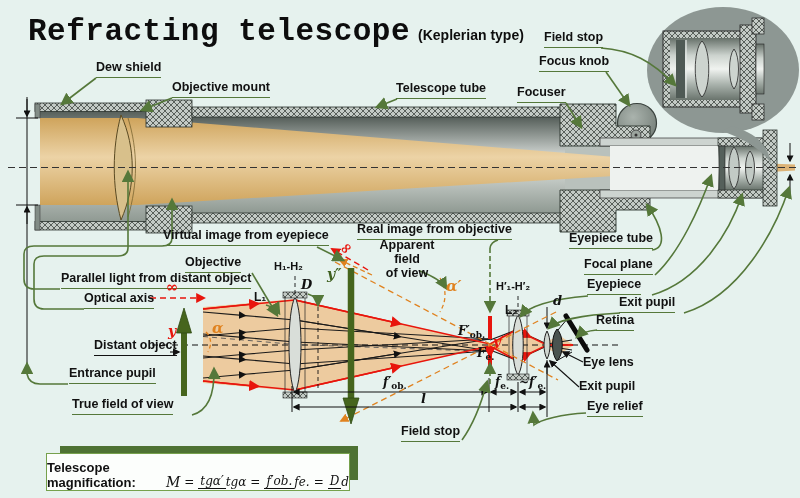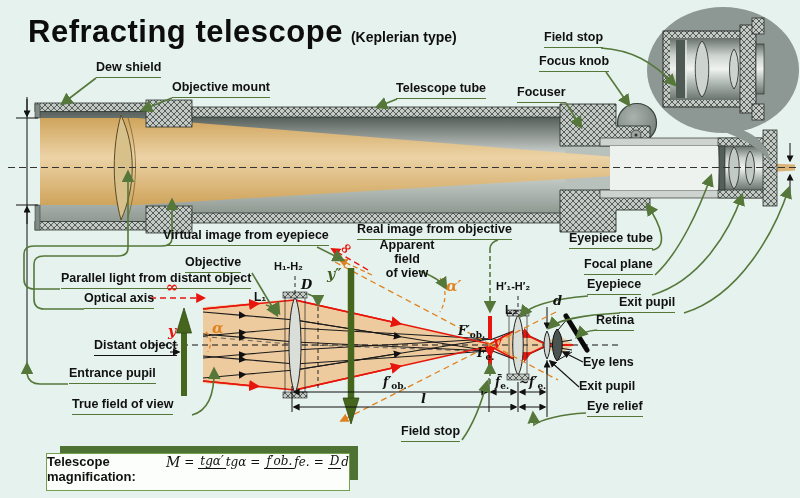--- a/index.html
+++ b/index.html
@@ -3,30 +3,30 @@
 <meta charset="utf-8">
 <style>
   html,body{margin:0;padding:0;}
   #stage{position:relative;width:800px;height:498px;background:#e6f2ee;overflow:hidden;
          font-family:"Liberation Sans",sans-serif;}
   #gfx{position:absolute;left:0;top:0;}
   .lbl{position:absolute;font-size:12.5px;font-weight:bold;color:#111;white-space:nowrap;line-height:1.1;text-align:right;}
   .u{border-bottom:1.6px solid #55783a;padding-bottom:2px;}
   .u-black{border-bottom:1.4px solid #111;padding-bottom:2px;}
   .title{position:absolute;left:28px;top:14px;white-space:nowrap;color:#0d0d0d;}
-  .title .main{font-size:31px;font-weight:bold;letter-spacing:.5px;}
+  .title .main{font-size:31px;font-weight:bold;letter-spacing:.5px;font-family:Liberation Mono, monospace;}
   .title .sub{font-size:14px;font-weight:bold;margin-left:8px;}
   .sym{position:absolute;font-family:"DejaVu Serif",serif;font-style:italic;font-weight:bold;
        font-size:13px;white-space:nowrap;line-height:1;}
   .sym sub{font-size:9px;font-style:normal;}
   .plain{font-family:"Liberation Sans",sans-serif;font-style:normal;}
   .red{color:#e8150d;} .orange{color:#e0821f;} .green{color:#3f6020;} .black{color:#111;}
   .rot{transform:rotate(-42deg);}
   .formula-box{position:absolute;left:46px;top:453px;width:302px;height:36px;background:#fcfefc;
-     border:1.8px solid #76a14c;display:flex;align-items:flex-start;justify-content:center;gap:5px;}
+     border:1.8px solid #76a14c;display:flex;align-items:flex-end;justify-content:center;gap:5px;}
   .formula-box .intro{font-size:13px;font-weight:bold;color:#111;}
   .math{font-family:"DejaVu Serif",serif;font-style:italic;font-size:14px;color:#111;display:flex;align-items:center;gap:4px;}
   .frac{display:inline-flex;flex-direction:row;align-items:center;font-size:12px;line-height:1.05;}
   .frac .num{border-bottom:1.1px solid #111;padding:0 2px;}
   .eq{font-size:12px;font-style:normal;}
 </style>
 </head>
 <body>
 
 <div id="stage">

